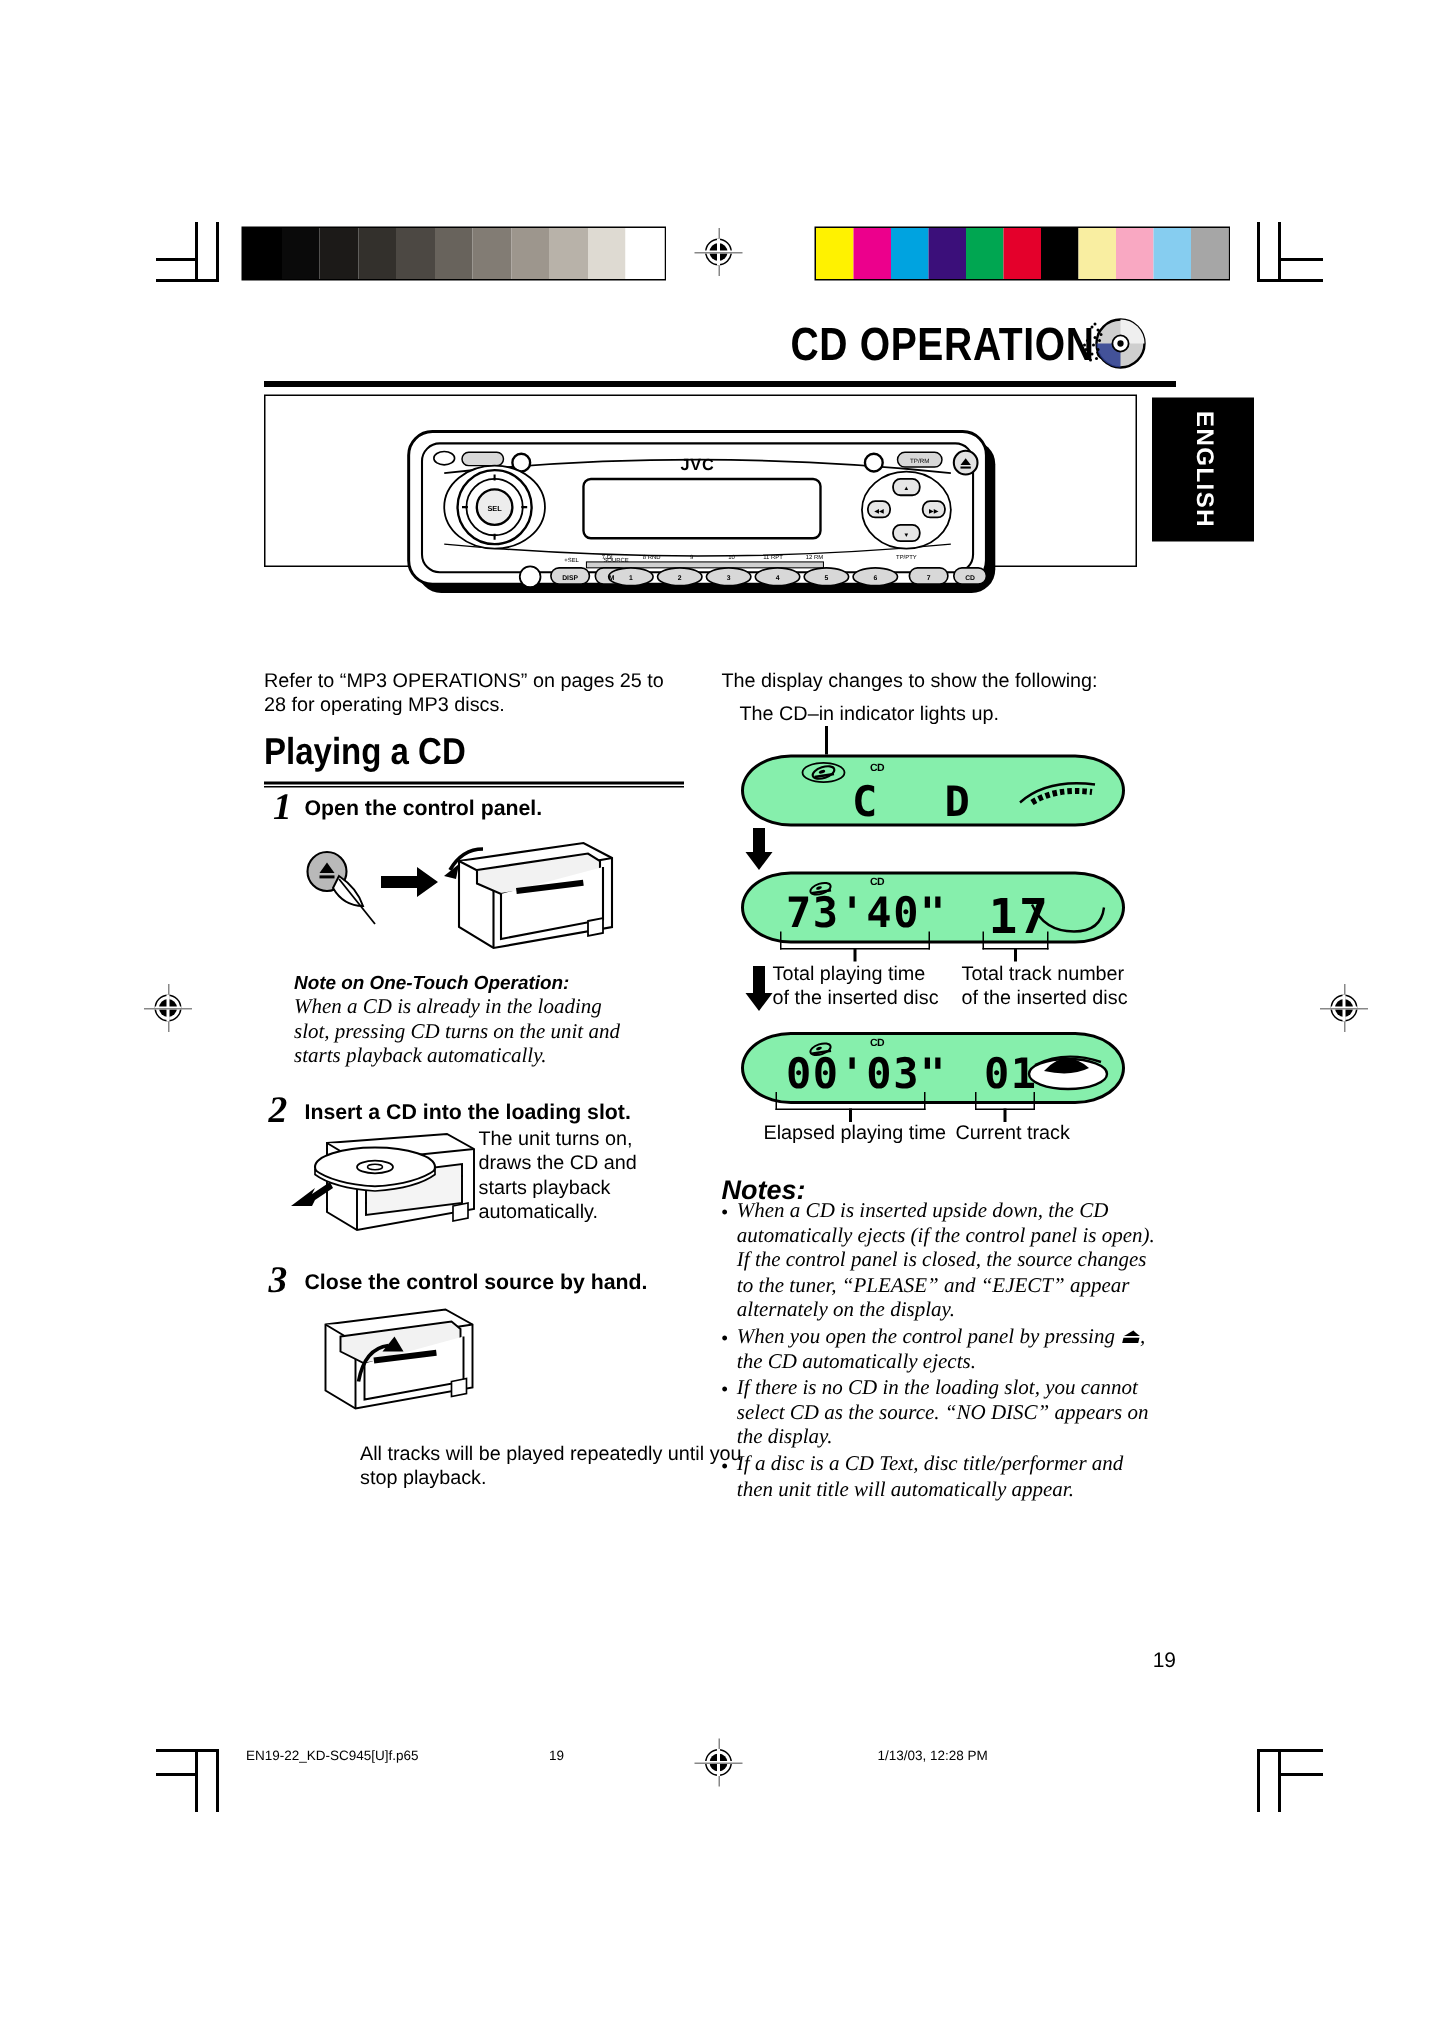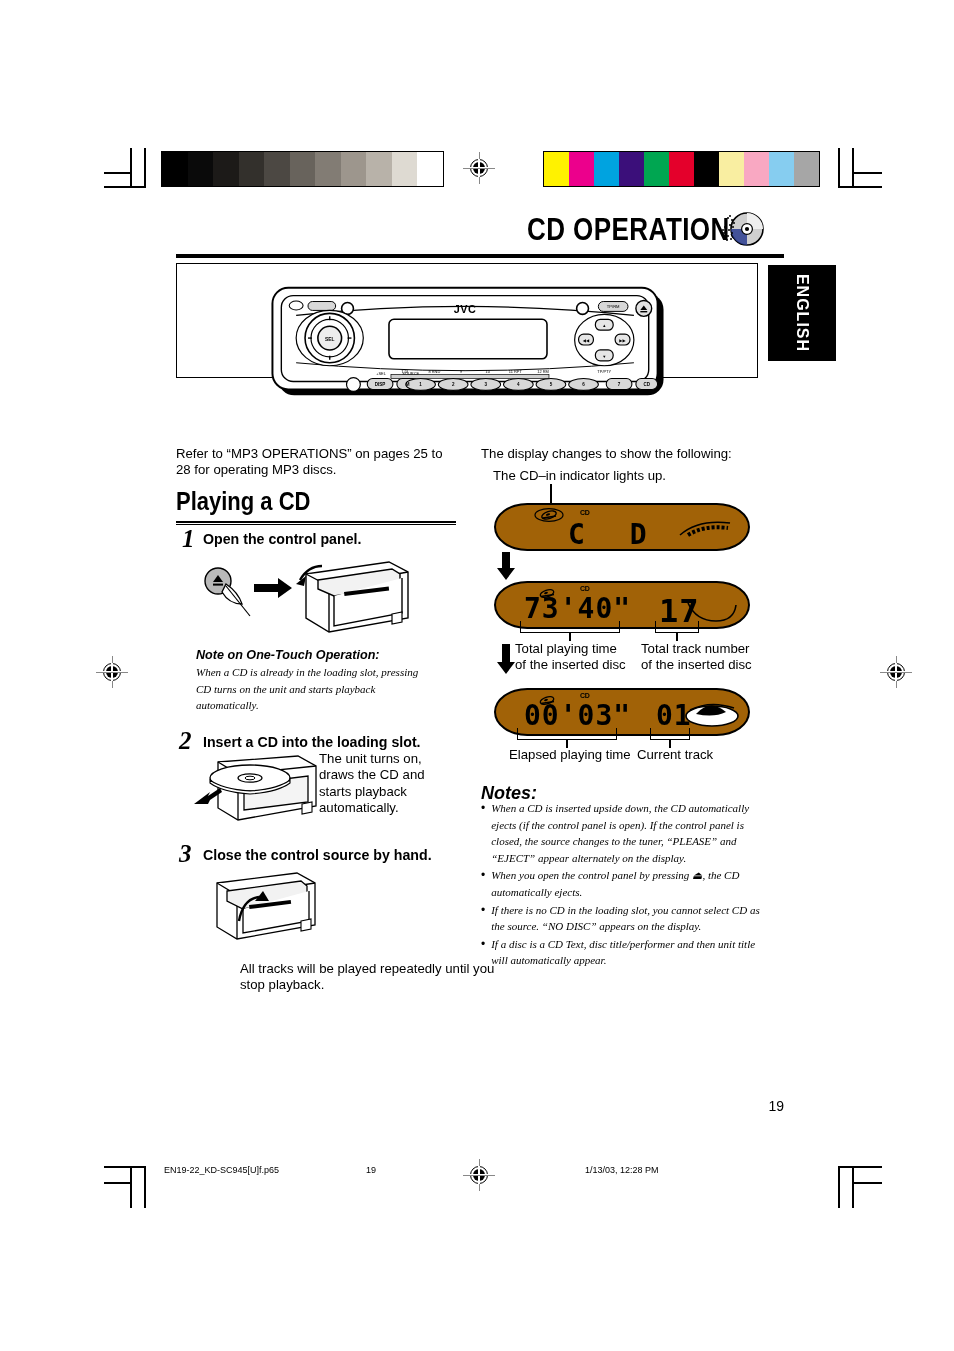--- a/index.html
+++ b/index.html
@@ -30,33 +30,33 @@
 
   .lang-tab{position:absolute;left:768px;top:265px;width:68px;height:96px;background:#000;}
   .lang-tab span{position:absolute;left:50%;top:50%;color:#fff;font-size:16px;font-weight:bold;
     letter-spacing:1px;white-space:nowrap;transform:translate(-50%,-50%) rotate(90deg);}
 
   
   .unit-box{position:absolute;left:176px;top:263px;width:582px;height:115px;border:1.5px solid #000;box-sizing:border-box;}
 
   
   .txt{font-size:13.2px;line-height:16.4px;}
-  .ital{font-family:"Liberation Serif",serif;font-style:italic;font-size:11px;line-height:16.6px;}
+  .ital{font-family:"Liberation Serif",serif;font-style:italic;font-size:14px;line-height:16.6px;}
   .bold{font-weight:bold;}
 
   .section-h{position:absolute;left:176px;top:487px;font-size:25px;font-weight:bold;
     transform:scaleX(.88);transform-origin:left center;white-space:nowrap;}
   .section-rule{position:absolute;left:176px;top:521px;width:280px;height:3px;
     border-top:2px solid #000;border-bottom:1.5px solid #000;height:4px;box-sizing:border-box;}
 
   .stepnum{position:absolute;font-size:25px;font-weight:bold;font-style:italic;font-family:"Liberation Serif",serif;}
   .stephead{position:absolute;font-size:14.2px;font-weight:bold;}
 
   
-  .lcd{position:absolute;border:2px solid #000;border-radius:36px/26px;background:#a16207;}
+  .lcd{position:absolute;border:2px solid #000;border-radius:36px/26px;background:#86efac;}
   .lcd .seg{position:absolute;font-family:"DejaVu Sans Mono",monospace;font-weight:bold;
      letter-spacing:2px;}
 
   .footer-page{position:absolute;right:170px;top:1098px;font-size:14px;}
   .footer-meta{position:absolute;font-size:9px;}
 
   .brk{position:absolute;border-left:1.5px solid #000;border-right:1.5px solid #000;border-bottom:1.5px solid #000;}
   .brk .tick{position:absolute;left:50%;top:100%;width:1.5px;height:9px;background:#000;margin-left:-0.75px;}
 </style>
 </head>

